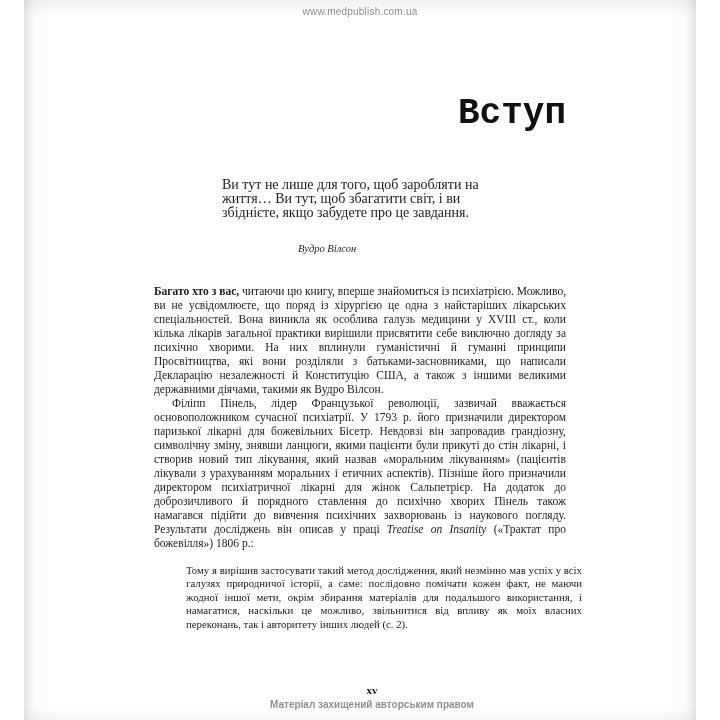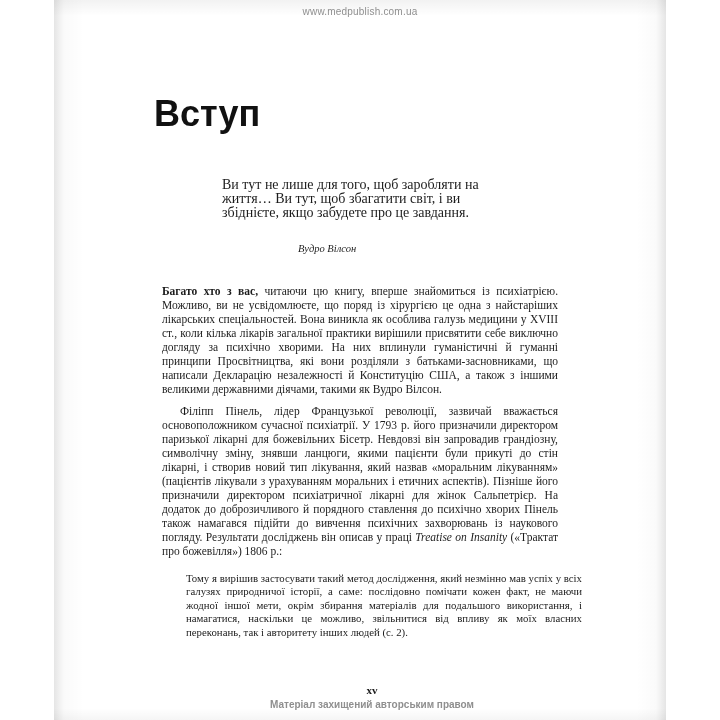--- a/index.html
+++ b/index.html
@@ -2,21 +2,21 @@
 <html><head>
 <meta charset="utf-8">
 <style>
   html, body {
     margin: 0;
     padding: 0;
     background: #ffffff;
   }
   .page {
     position: relative;
-    width: 612px;
+    width: 672px;
     height: 720px;
     margin: 0 auto;
     color: #1c1c1c;
     font-family: "Liberation Serif", serif;
     overflow: hidden;
     background:
       linear-gradient(180deg, rgba(0,0,0,0.05) 0, rgba(0,0,0,0.00) 16px),
       linear-gradient(0deg,   rgba(0,0,0,0.04) 0, rgba(0,0,0,0.00) 12px),
       linear-gradient(90deg,  rgba(0,0,0,0.10) 0, rgba(0,0,0,0.02) 10px, rgba(0,0,0,0.00) 30px),
       linear-gradient(270deg, rgba(0,0,0,0.10) 0, rgba(0,0,0,0.02) 10px, rgba(0,0,0,0.00) 30px),
@@ -32,22 +32,22 @@
     font-size: 10px;
     color: #8f8f8f;
     letter-spacing: 0.2px;
   }
   .content {
     width: 412px;
     margin: 0 auto;
   }
   .title {
     margin: 94px 0 0 0;
-    text-align: left;
-    font-family: Liberation Sans, sans-serif;
+    text-align: right;
+    font-family: Liberation Mono, monospace;
     font-weight: bold;
     font-size: 36px;
     line-height: 1.1;
     color: #111111;
   }
   .epigraph {
     margin: 44px 0 0 52px;
     width: 300px;
   }
   .epigraph-text {
@@ -57,21 +57,21 @@
     color: #1c1c1c;
     font-family: Liberation Serif, serif;
   }
   .epigraph-attr {
     margin: 22px 0 0 92px;
     font-style: italic;
     font-size: 10.5px;
     line-height: 14px;
   }
   .para {
-    margin: 8px;
+    margin: 0;
     font-size: 11.5px;
     line-height: 14px;
     text-align: justify;
   }
   .para.first {
     margin-top: 28px;
   }
   .para.indent {
     text-indent: 18px;
   }

